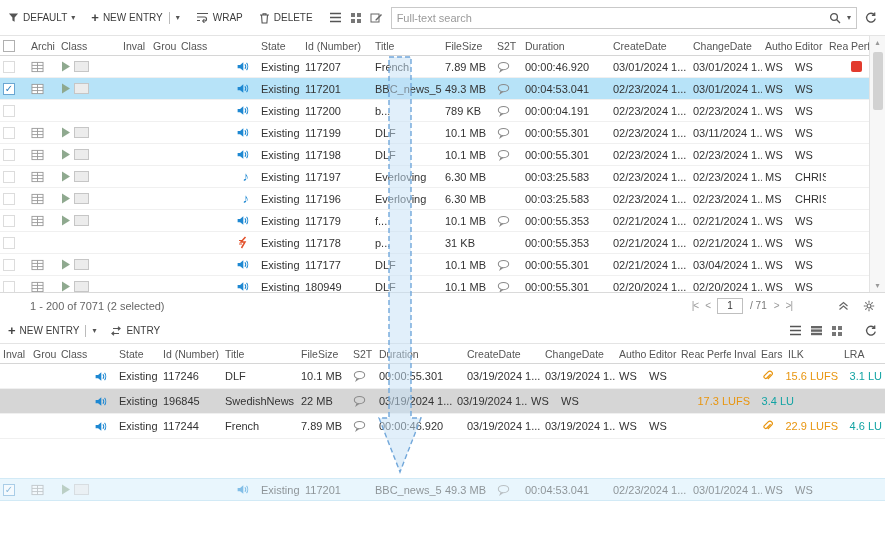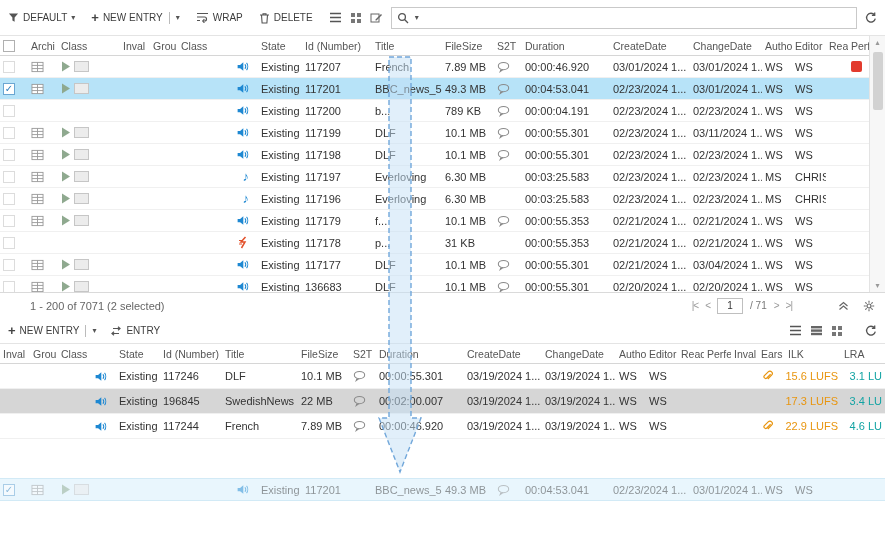--- a/index.html
+++ b/index.html
@@ -123,20 +123,21 @@
             </g>
           </svg>
         </span>
       <span class="icn">
           <svg width="13" height="13" viewBox="0 0 13 13">
             <rect x="1" y="3" width="8" height="8" fill="none" stroke="#666"></rect>
             <path d="M5.5 8.5 11 3l1 1-5.5 5.5H5.5z" fill="#666"></path>
           </svg>
         </span>
       <div class="searchbox">
+        <input placeholder="Full-text search" style="">
         <span class="icn">
             <svg width="12" height="12" viewBox="0 0 12 12">
               <circle cx="5" cy="5" r="3.4" fill="none" stroke="#555" stroke-width="1.3"></circle>
               <line x1="7.8" y1="7.8" x2="11" y2="11" stroke="#555" stroke-width="1.3"></line>
             </svg>
           </span>
         <span class="caret" style="margin-left:6px">▾</span>
       </div>
       <span class="icn">
           <svg width="12" height="12" viewBox="0 0 12 12">
@@ -641,21 +642,21 @@
         <div class="cell" style="width: 28px;"></div>
         <div class="cell cls" style="width: 80px;">
           <span class="icn">
             <svg width="13" height="13" viewBox="0 0 16 16">
               <path d="M2 6h3l4-3.2v10.4L5 10H2z" fill="var(--icon-blue)"></path>
               <path d="M11 5.2c1.1 1.5 1.1 4.1 0 5.6M13 3.6c1.9 2.4 1.9 6.4 0 8.8" stroke="var(--icon-blue)" stroke-width="1.3" fill="none"></path>
             </svg>
           </span>
         </div>
         <div class="cell" style="width: 44px;">Existing</div>
-        <div class="cell" style="width: 70px;">136683</div>
+        <div class="cell" style="width: 70px;">180949</div>
         <div class="cell" style="width: 70px;">DLF</div>
         <div class="cell" style="width: 52px;">10.1 MB</div>
         <div class="cell" style="width: 28px;">
           <span class="icn">
             <svg width="13" height="12" viewBox="0 0 14 12">
               <ellipse cx="7" cy="5" rx="5.6" ry="3.9" fill="none" stroke="#8a8a8a" stroke-width="1.1"></ellipse>
               <path d="M4.5 8.4 3.4 11l3.1-2.1" fill="none" stroke="#8a8a8a" stroke-width="1.1"></path>
             </svg>
           </span>
         </div>
@@ -827,21 +828,20 @@
         <div class="cell" style="width: 76px;">SwedishNews</div>
         <div class="cell" style="width: 52px;">22 MB</div>
         <div class="cell" style="width: 26px;">
           <span class="icn">
             <svg width="13" height="12" viewBox="0 0 14 12">
               <ellipse cx="7" cy="5" rx="5.6" ry="3.9" fill="none" stroke="#8a8a8a" stroke-width="1.1"></ellipse>
               <path d="M4.5 8.4 3.4 11l3.1-2.1" fill="none" stroke="#8a8a8a" stroke-width="1.1"></path>
             </svg>
           </span>
         </div>
-        <div class="cell" style="width: 88px;">00:02:00.007</div>
         <div class="cell" style="width: 78px;">03/19/2024 1...</div>
         <div class="cell" style="width: 74px;">03/19/2024 1...</div>
         <div class="cell" style="width: 30px;">WS</div>
         <div class="cell" style="width: 32px;">WS</div>
         <div class="cell" style="width: 26px;"></div>
         <div class="cell" style="width: 27px;"></div>
         <div class="cell" style="width: 27px;"></div>
         <div class="cell" style="width: 27px;"></div>
         <div class="cell right" style="width: 56px;">
           <span class="ilk">-17.3 LUFS</span>

